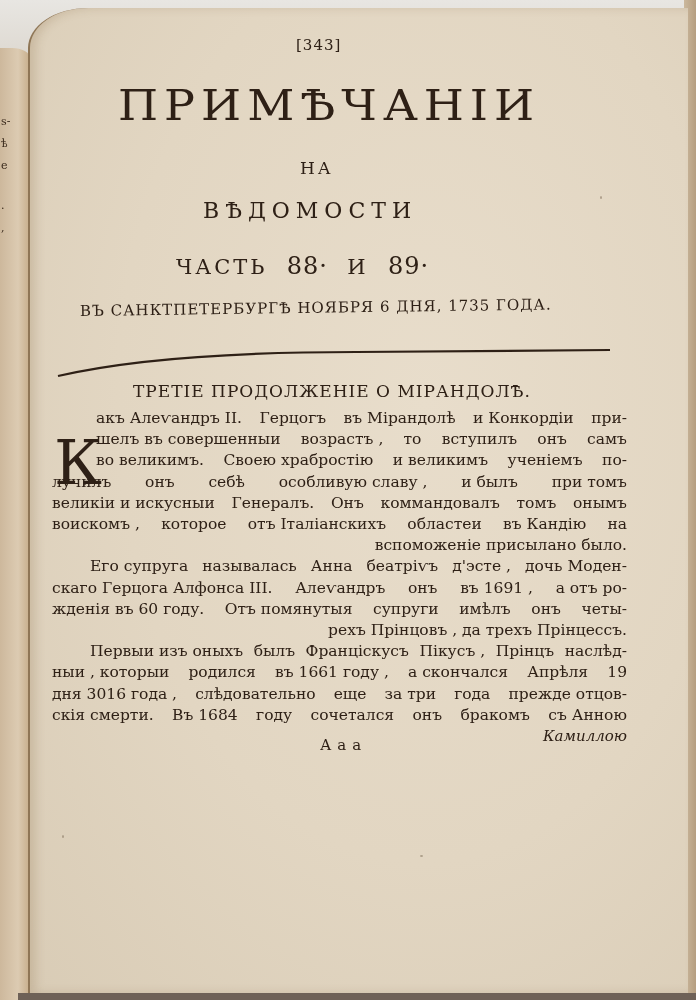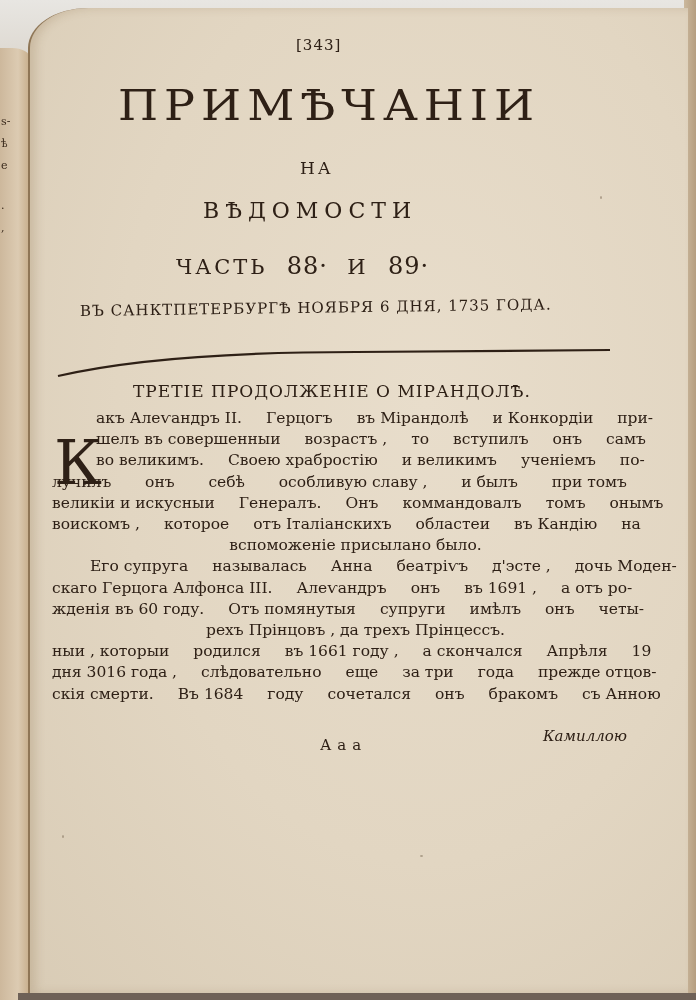--- a/index.html
+++ b/index.html
@@ -69,25 +69,25 @@
   }
   .dropcap {
     position: absolute; left: 54px; top: 432px; font-size: 62px; line-height: 62px;
     font-family: "DejaVu Serif", serif;
   }
   .body-text {
     position: absolute; left: 52px; top: 408px; width: 575px;
     font-size: 15.5px; line-height: 21.2px;
   }
   .body-text .line {
-    white-space: nowrap; display: flex; justify-content: space-between; gap: 24px;
+    white-space: nowrap; display: flex; justify-content: space-between;
   }
   .body-text .line.indent-cap { padding-left: 44px; }
   .body-text .line.para { padding-left: 38px; }
-  .body-text .line.last { justify-content: center; margin-left: 32px; }
+  .body-text .line.last { justify-content: flex-end; margin-left: 32px; }
   .catchwords {
     position: absolute; left: 52px; top: 727px; width: 575px; font-size: 15px;
   }
   .catchwords .sig { position: absolute; left: 268px; top: 9px; letter-spacing: 6px; }
   .catchwords .catch { position: absolute; right: 0; top: 0; font-style: italic; }
   .speck { position: absolute; background: #8a7a66; border-radius: 50%; opacity: 0.6; }
 </style>
 </head>
 <body>
 
@@ -193,20 +193,28 @@
       <span>жденія въ 60 году.</span>
       <span>Отъ помянутыя</span>
       <span>супруги</span>
       <span>имѣлъ</span>
       <span>онъ</span>
       <span>четы-</span>
     </div>
     <div class="line last">
       <span>рехъ Прінцовъ , да трехъ Прінцессъ.</span>
     </div>
+    <div class="line para">
+      <span>Первыи изъ оныхъ</span>
+      <span>былъ</span>
+      <span>Франціскусъ</span>
+      <span>Пікусъ ,</span>
+      <span>Прінцъ</span>
+      <span>наслѣд-</span>
+    </div>
     <div class="line ">
       <span>ныи , которыи</span>
       <span>родился</span>
       <span>въ 1661 году ,</span>
       <span>а скончался</span>
       <span>Апрѣля</span>
       <span>19</span>
     </div>
     <div class="line ">
       <span>дня 3016 года ,</span>

